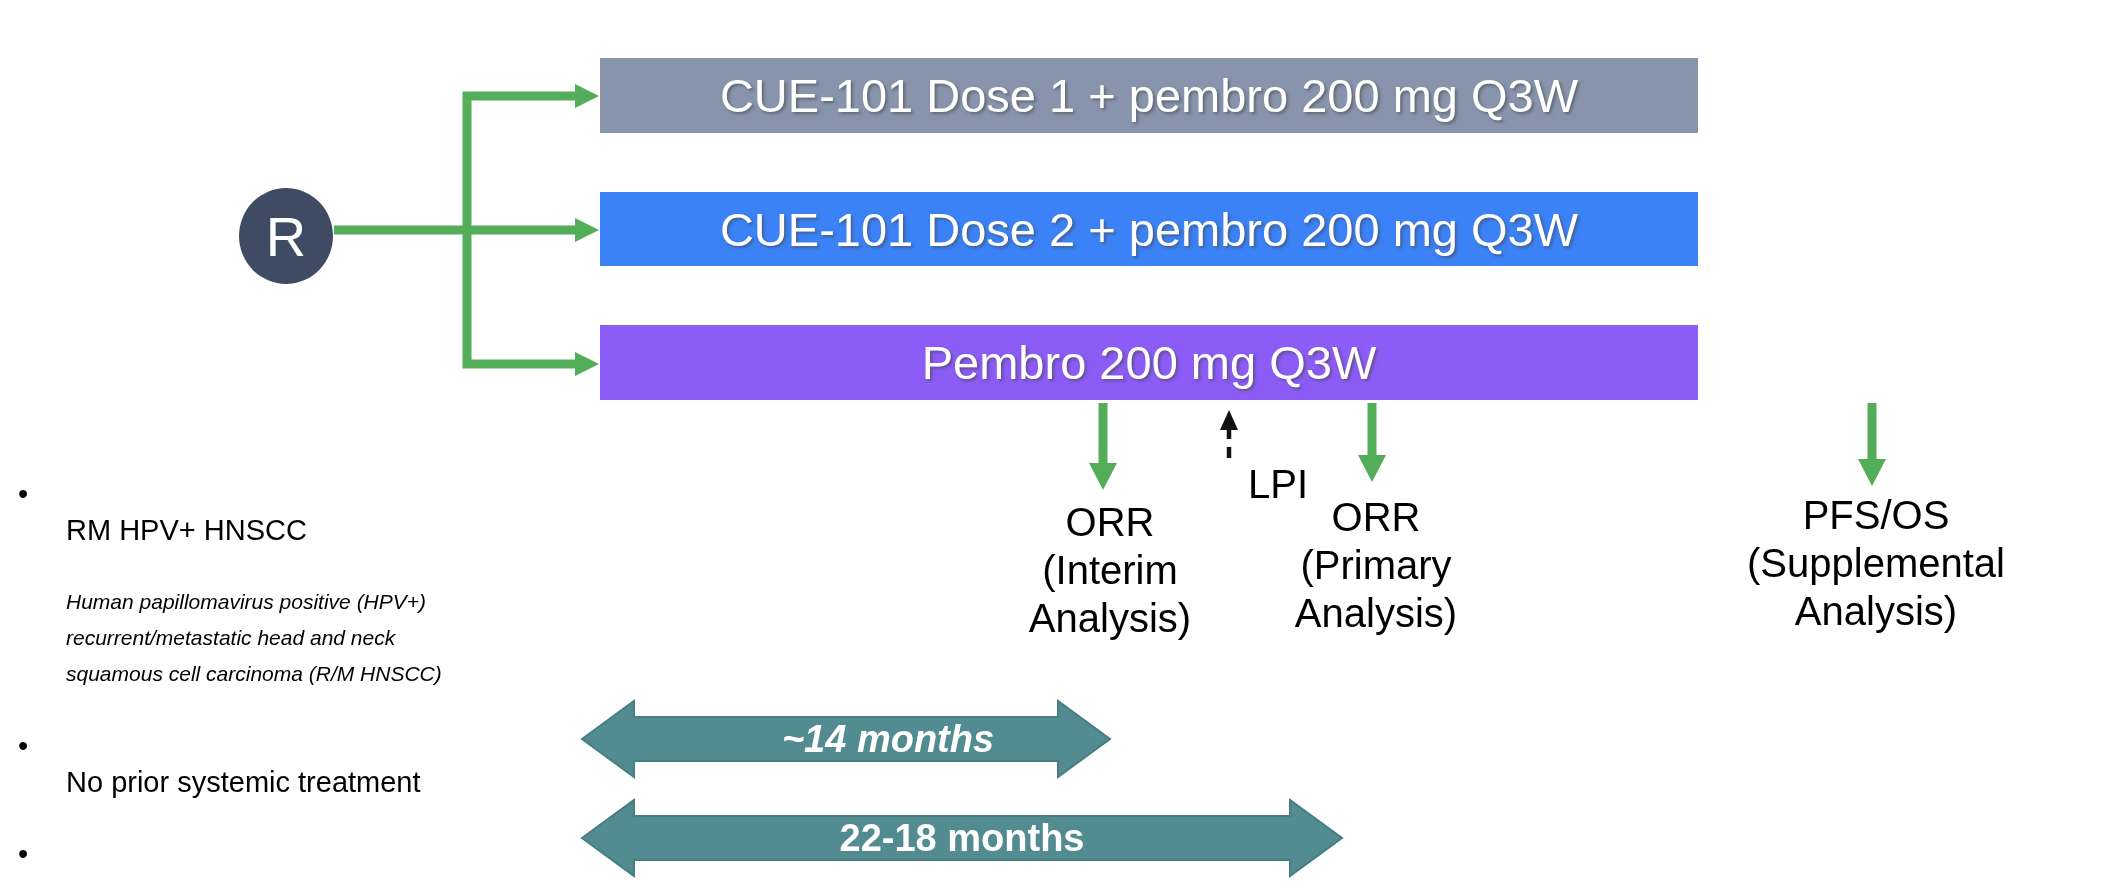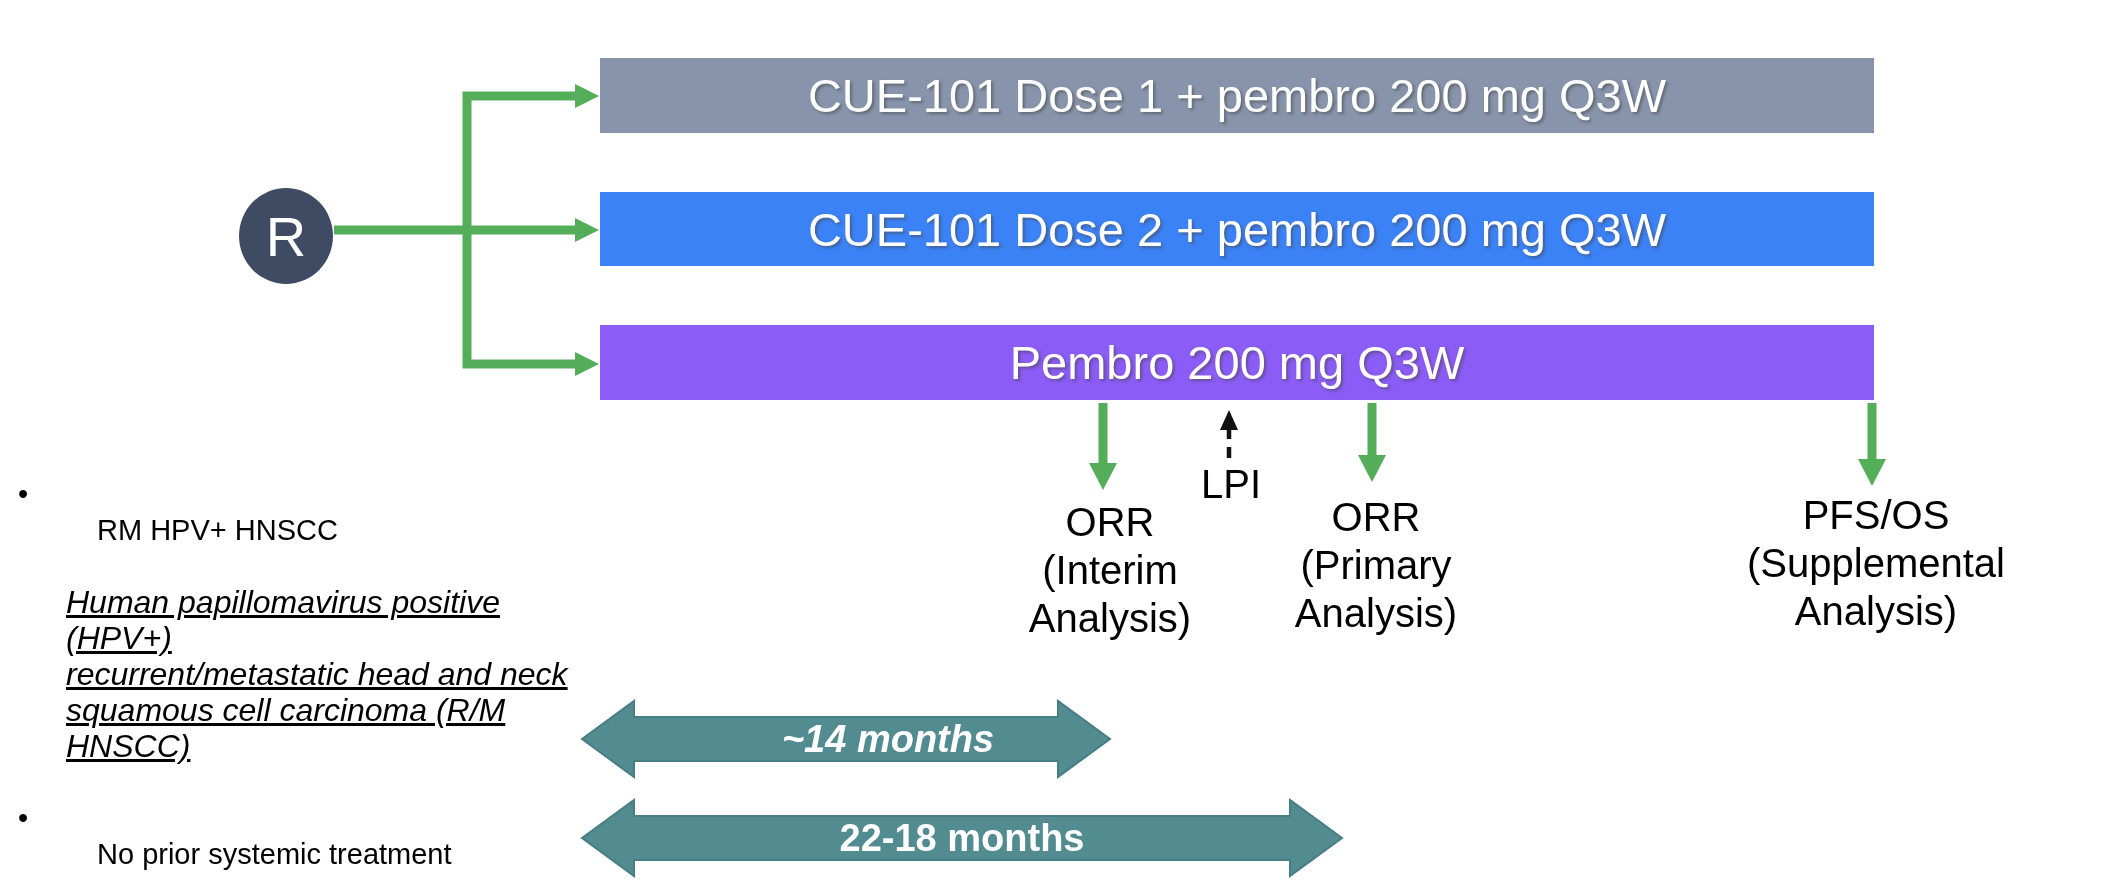--- a/index.html
+++ b/index.html
@@ -9,45 +9,45 @@
 
   #connector-layer { position: absolute; left: 0; top: 0; width: 2122px; height: 894px; }
 
   .rand-circle {
     position: absolute; left: 239px; top: 188px; width: 94px; height: 96px;
     border-radius: 50%; display: flex; align-items: center; justify-content: center;
   }
   .rand-circle span { color: #ffffff; font-size: 56px; font-weight: 400; }
 
   .arm-bar {
-    position: absolute; left: 600px; width: 1274px;
+    position: absolute; left: 600px; width: 1098px;
     display: flex; align-items: center; justify-content: center;
     color: #ffffff; font-size: 47px;
     text-shadow: 2px 2px 3px rgba(70,70,70,0.55);
     white-space: nowrap;
   }
   #arm-bar-1 { top: 58px;  height: 75px; }
   #arm-bar-2 { top: 192px; height: 74px; }
   #arm-bar-3 { top: 325px; height: 75px; }
 
   .milestone-label {
     position: absolute; color: #000000; font-size: 40px; line-height: 48px;
     text-align: center; white-space: pre-line; transform: translateX(-50%);
   }
   #label-orr-interim { left: 1110px; top: 498px; }
-  #label-lpi         { left: 1231px; top: 460px; }
+  #label-lpi         { left: 1278px; top: 460px; }
   #label-orr-primary { left: 1376px; top: 493px; }
   #label-pfs-os      { left: 1876px; top: 491px; }
 
   .eligibility-list { position: absolute; left: 18px; top: 476px; width: 560px; }
   .eligibility-item { display: flex; }
   .bullet-marker { width: 48px; flex: 0 0 48px; font-size: 29px; line-height: 36px; color: #000; }
   .item-text { font-size: 29px; line-height: 36px; color: #000; white-space: pre-line; }
-  .item-main { font-size: 29px; line-height: 36px; color: #000; margin-left: 31px; }
-  .item-sub  { font-size: 32px; line-height: 36px; color: #000; white-space: pre-line; text-decoration: underline; }
+  .item-main { font-size: 29px; line-height: 36px; color: #000; }
+  .item-sub  { font-size: 21px; line-height: 36px; color: #000; white-space: pre-line; }
   .italic { font-style: italic; }
 
   .timeline-label {
     position: absolute; color: #ffffff; font-size: 38px; font-weight: bold;
     text-align: center; transform: translate(-50%, -50%); white-space: nowrap;
   }
   #label-timeline-1 { left: 888px; top: 739px; font-style: italic; }
   #label-timeline-2 { left: 962px; top: 838px; }
 </style>
 </head>

